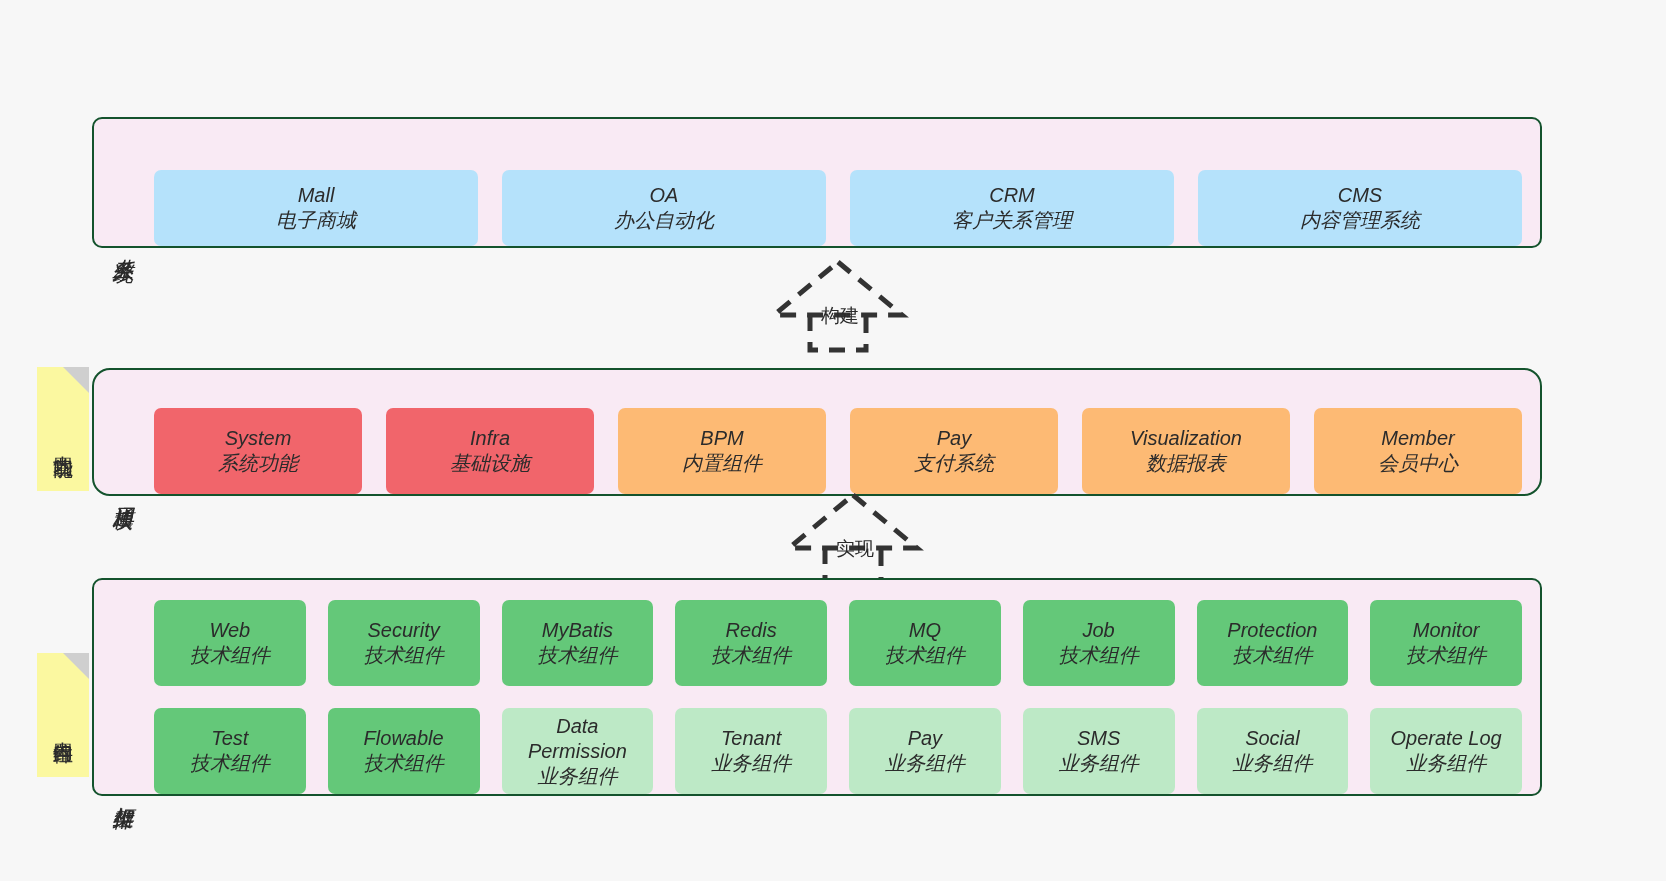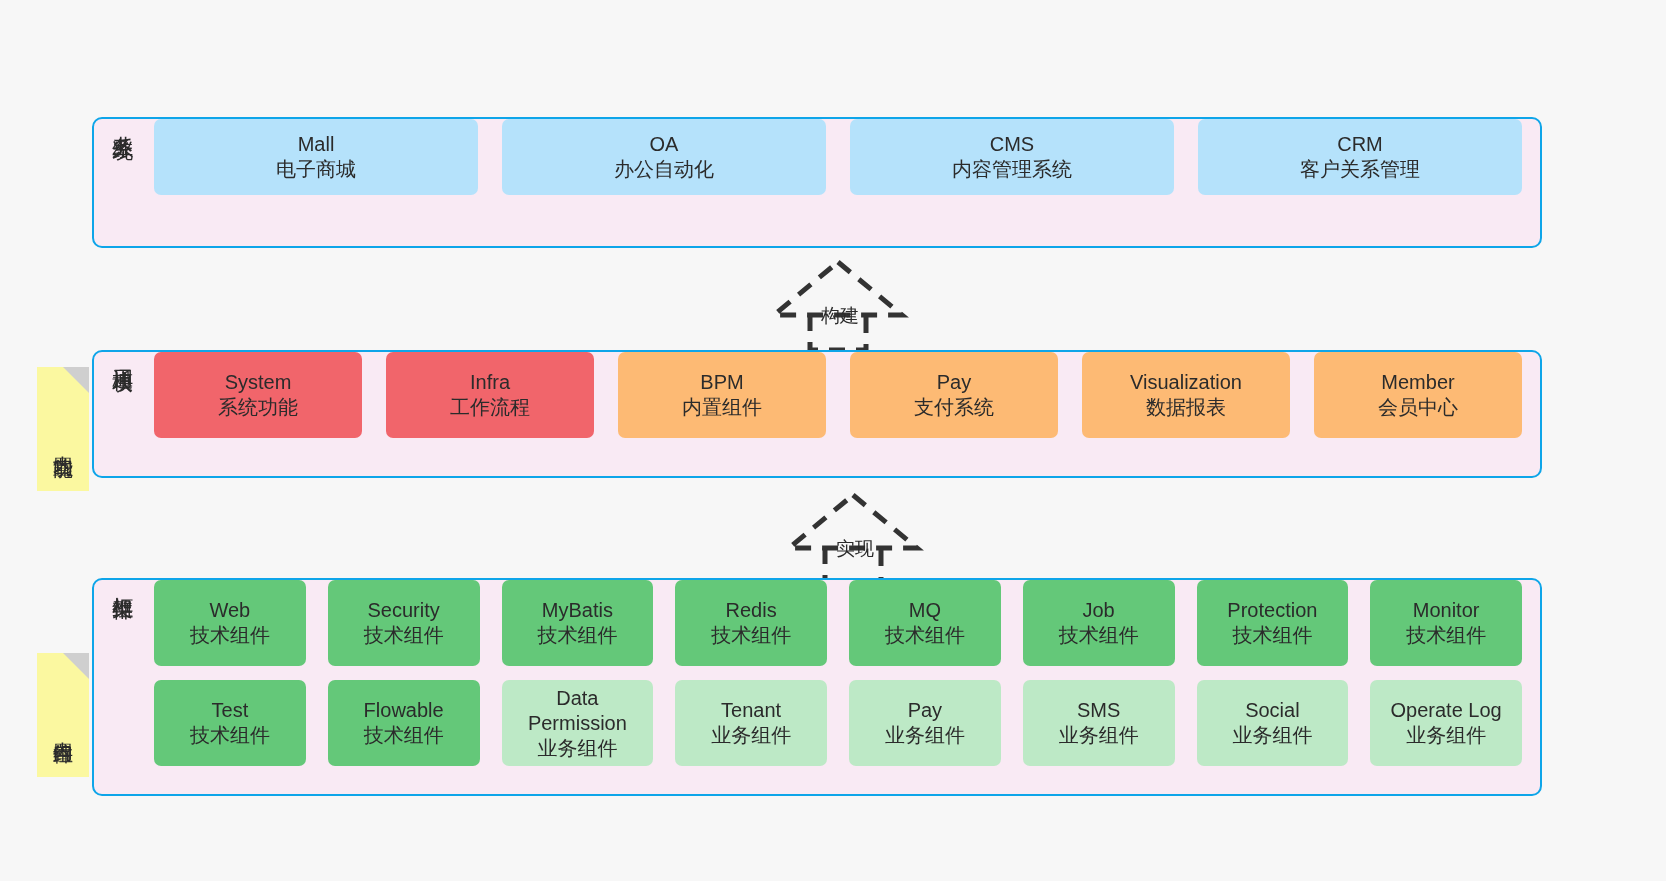--- a/index.html
+++ b/index.html
@@ -20,24 +20,25 @@
     position: relative;
     width: 1666px;
     height: 881px;
   }
 
   
   .band {
     position: absolute;
     box-sizing: border-box;
     background: #f9eaf4;
-    border: 2px solid #0ea5e9;
+    border: 2px solid #14532d;
     border-radius: 10px;
     display: flex;
-    align-items: flex-start;
+    align-items: flex-end;
+    font-style: italic;
   }
 
   .band-title {
     flex: 0 0 auto;
     width: 34px;
     display: flex;
     align-items: center;
     justify-content: center;
     font-size: 21px;
     line-height: 1.12;
@@ -144,55 +145,55 @@
       <div class="row">
         <div class="card blue">
           <span class="l1">Mall</span>
           <span class="l2">电子商城</span>
         </div>
         <div class="card blue">
           <span class="l1">OA</span>
           <span class="l2">办公自动化</span>
         </div>
         <div class="card blue">
+          <span class="l1">CRM</span>
+          <span class="l2">客户关系管理</span>
+        </div>
+        <div class="card blue">
           <span class="l1">CMS</span>
           <span class="l2">内容管理系统</span>
-        </div>
-        <div class="card blue">
-          <span class="l1">CRM</span>
-          <span class="l2">客户关系管理</span>
         </div>
       </div>
     </div>
   </div>
 
   <div class="arrow" style="left:763px; top:257px;">
     <svg width="150" height="96" viewBox="0 0 150 96" fill="none">
       <path d="M75 5 L139 58 L11 58 Z" stroke="#333333" stroke-width="5" stroke-dasharray="16 11" fill="none" stroke-linejoin="miter"></path>
       <path d="M47 58 L47 93 L103 93 L103 58" stroke="#333333" stroke-width="5" stroke-dasharray="16 11" fill="none"></path>
     </svg>
     <div class="arrow-label">构建</div>
   </div>
 
   <div class="note" style="left:37px; top:367px; width:52px; height:124px;">
     <span class="fold"></span>
     <span>内置功能</span>
   </div>
 
-  <div class="band" id="band-common" style="left:92px; top:350px; width:1450px; height:128px;">
+  <div class="band" id="band-common" style="left:92px; top:368px; width:1450px; height:128px;border-radius:18px;">
     <div class="band-title">通用模块</div>
     <div class="band-body">
       <div class="row">
         <div class="card red">
           <span class="l1">System</span>
           <span class="l2">系统功能</span>
         </div>
         <div class="card red">
           <span class="l1">Infra</span>
-          <span class="l2">工作流程</span>
+          <span class="l2">基础设施</span>
         </div>
         <div class="card pink">
           <span class="l1">BPM</span>
           <span class="l2">内置组件</span>
         </div>
         <div class="card pink">
           <span class="l1">Pay</span>
           <span class="l2">支付系统</span>
         </div>
         <div class="card pink">
@@ -215,21 +216,21 @@
     <div class="arrow-label">实现</div>
   </div>
 
   <div class="note" style="left:37px; top:653px; width:52px; height:124px;">
     <span class="fold"></span>
     <span>内置组件</span>
   </div>
 
   <div class="band" id="band-framework" style="left:92px; top:578px; width:1450px; height:218px;">
     <div class="band-title">框架组件</div>
-    <div class="band-body" style="gap:14px;">
+    <div class="band-body" style="gap:22px;">
 
       <div class="row" style="gap:22px;">
         <div class="card green">
           <span class="l1">Web</span>
           <span class="l2">技术组件</span>
         </div>
         <div class="card green">
           <span class="l1">Security</span>
           <span class="l2">技术组件</span>
         </div>

